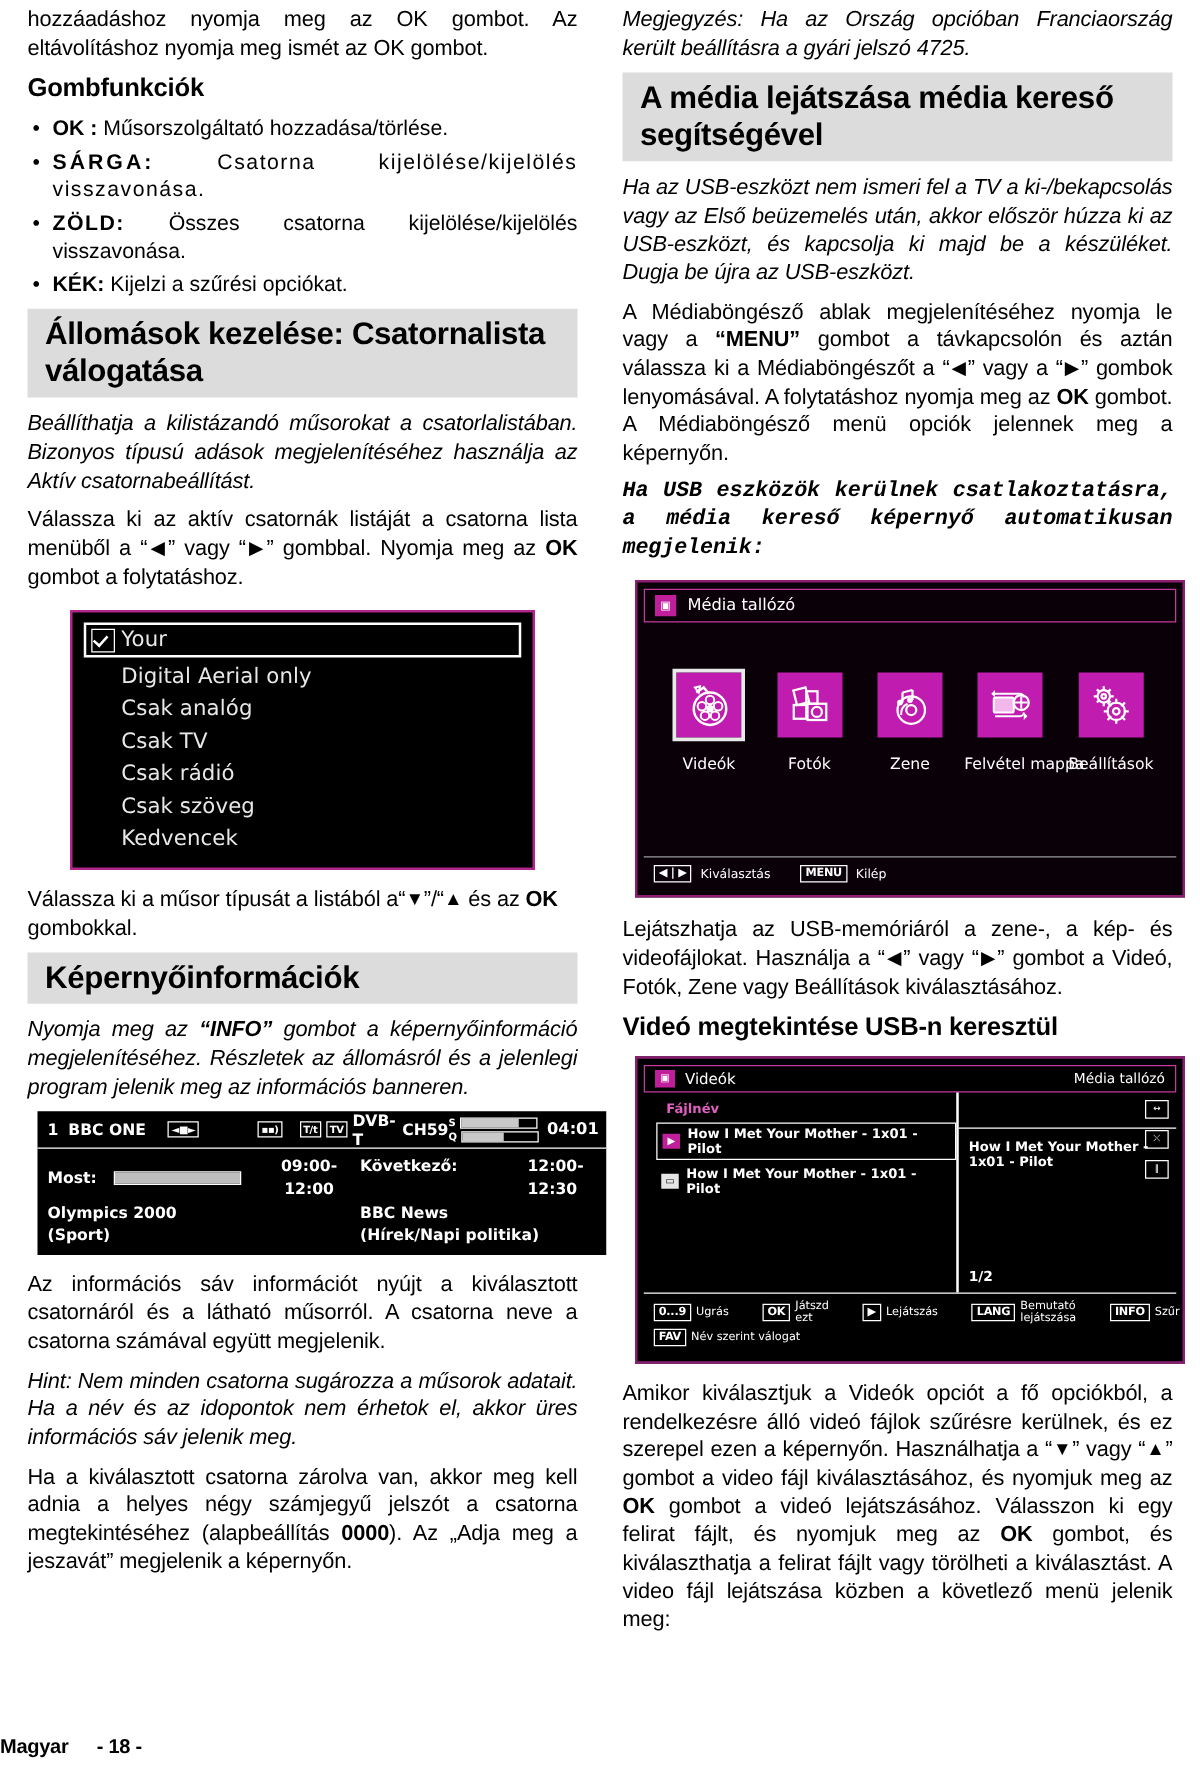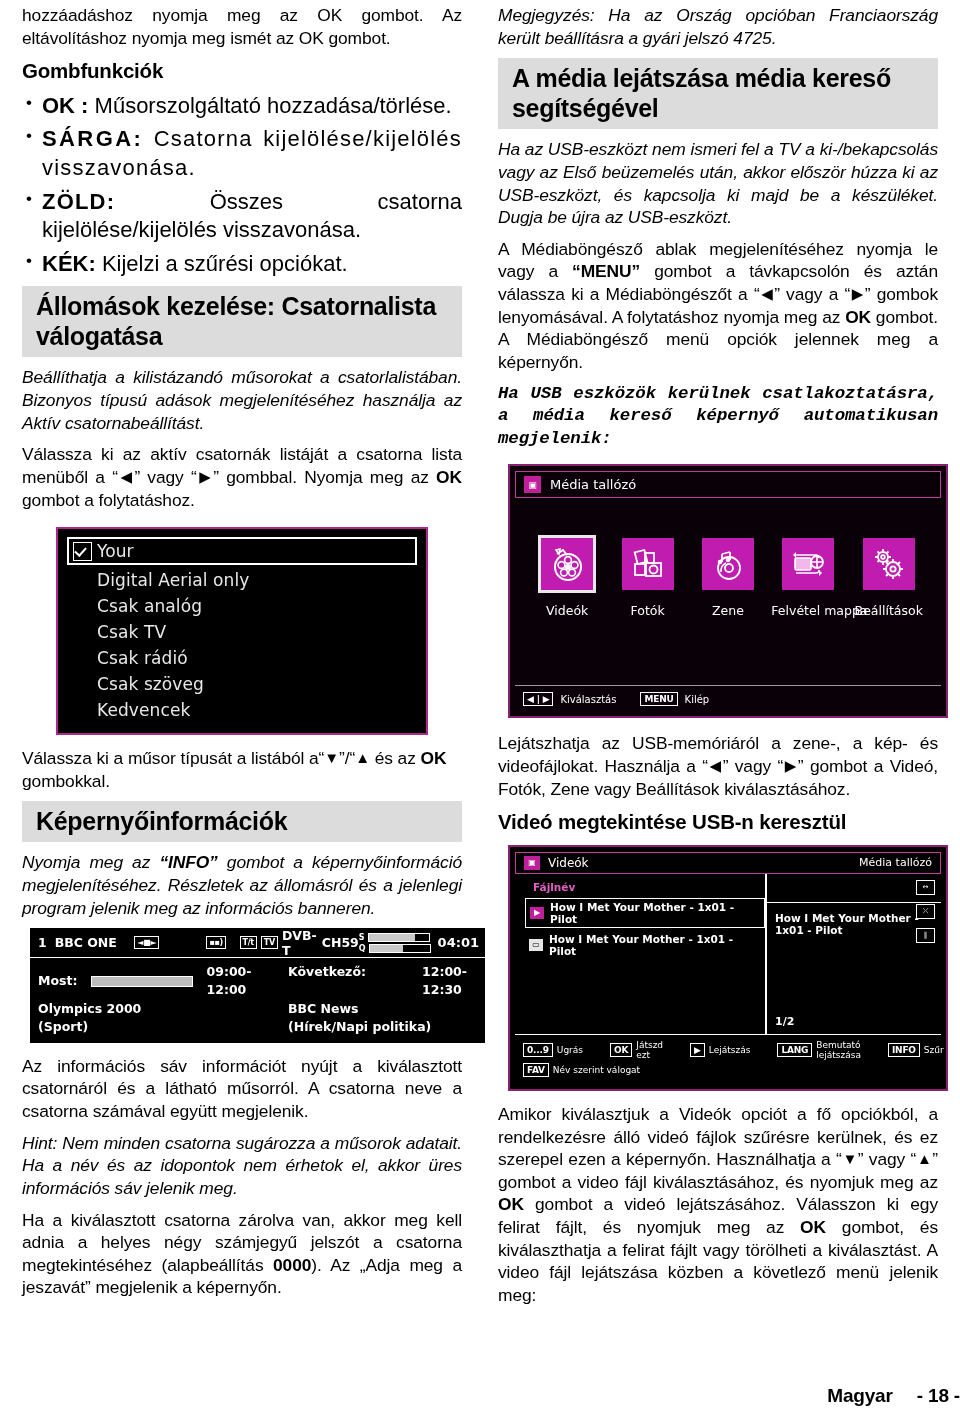--- a/index.html
+++ b/index.html
@@ -45,21 +45,21 @@
   p.body.bolditalic { font-style: italic; font-weight: bold; font-family: Liberation Mono, monospace; }
   p.nojust { text-align: left; }
   b, .b { font-weight: bold; }
 
   ul.btnlist {
     margin: 0 0 8px 0;
     padding: 0 0 0 18px;
     list-style: none;
   }
   ul.btnlist li {
-    font-size: 22px;
+    font-size: 17px;
     line-height: 1.30;
     margin-bottom: 5px;
     text-align: justify;
     position: relative;
     padding-left: 2px;
   }
   ul.btnlist li::before {
     content: "•";
     position: absolute;
     left: -14px;
@@ -187,21 +187,21 @@
 
   .banner-bot {
     padding: 5px 8px 7px 8px;
     font-size: 12.5px;
     font-weight: bold;
     line-height: 1.45;
   }
   .banner-grid { display: flex; }
   .banner-grid .left { width: 250px; }
   .banner-grid .right { flex: 1; }
-  .progrow { display: flex; align-items: center; gap: 14px; }
+  .progrow { display: flex; align-items: center; gap: 14px; text-align: center; }
   .progbar {
     width: 103px; height: 9px; border: 1px solid #ffffff; position: relative;
   }
   .progbar > i { position:absolute; left:0; top:0; bottom:0; background:#bdbdbd; display:block; }
 
   
   .shot-media {
     margin: 14px 0 14px 10px;
     width: 440px;
     background: #0a0008;
@@ -322,22 +322,22 @@
     font-size: 9px;
   }
   .vb-foot .line { display: flex; align-items: center; gap: 5px; margin-bottom: 3px; }
   .vb-foot .grp { display: flex; align-items: center; gap: 4px; margin-right: 22px; }
 
   
   .footer {
     position: absolute;
     left: 0; right: 0;
     bottom: 14px;
-    text-align: right;
-    font-size: 19px;
+    text-align: left;
+    font-size: 16px;
     font-weight: bold;
     letter-spacing: -0.2px;
   }
   .footer .dash { font-weight: bold; }
 </style>
 </head>
 <body>
 
 <div class="page">
   <div class="columns">

